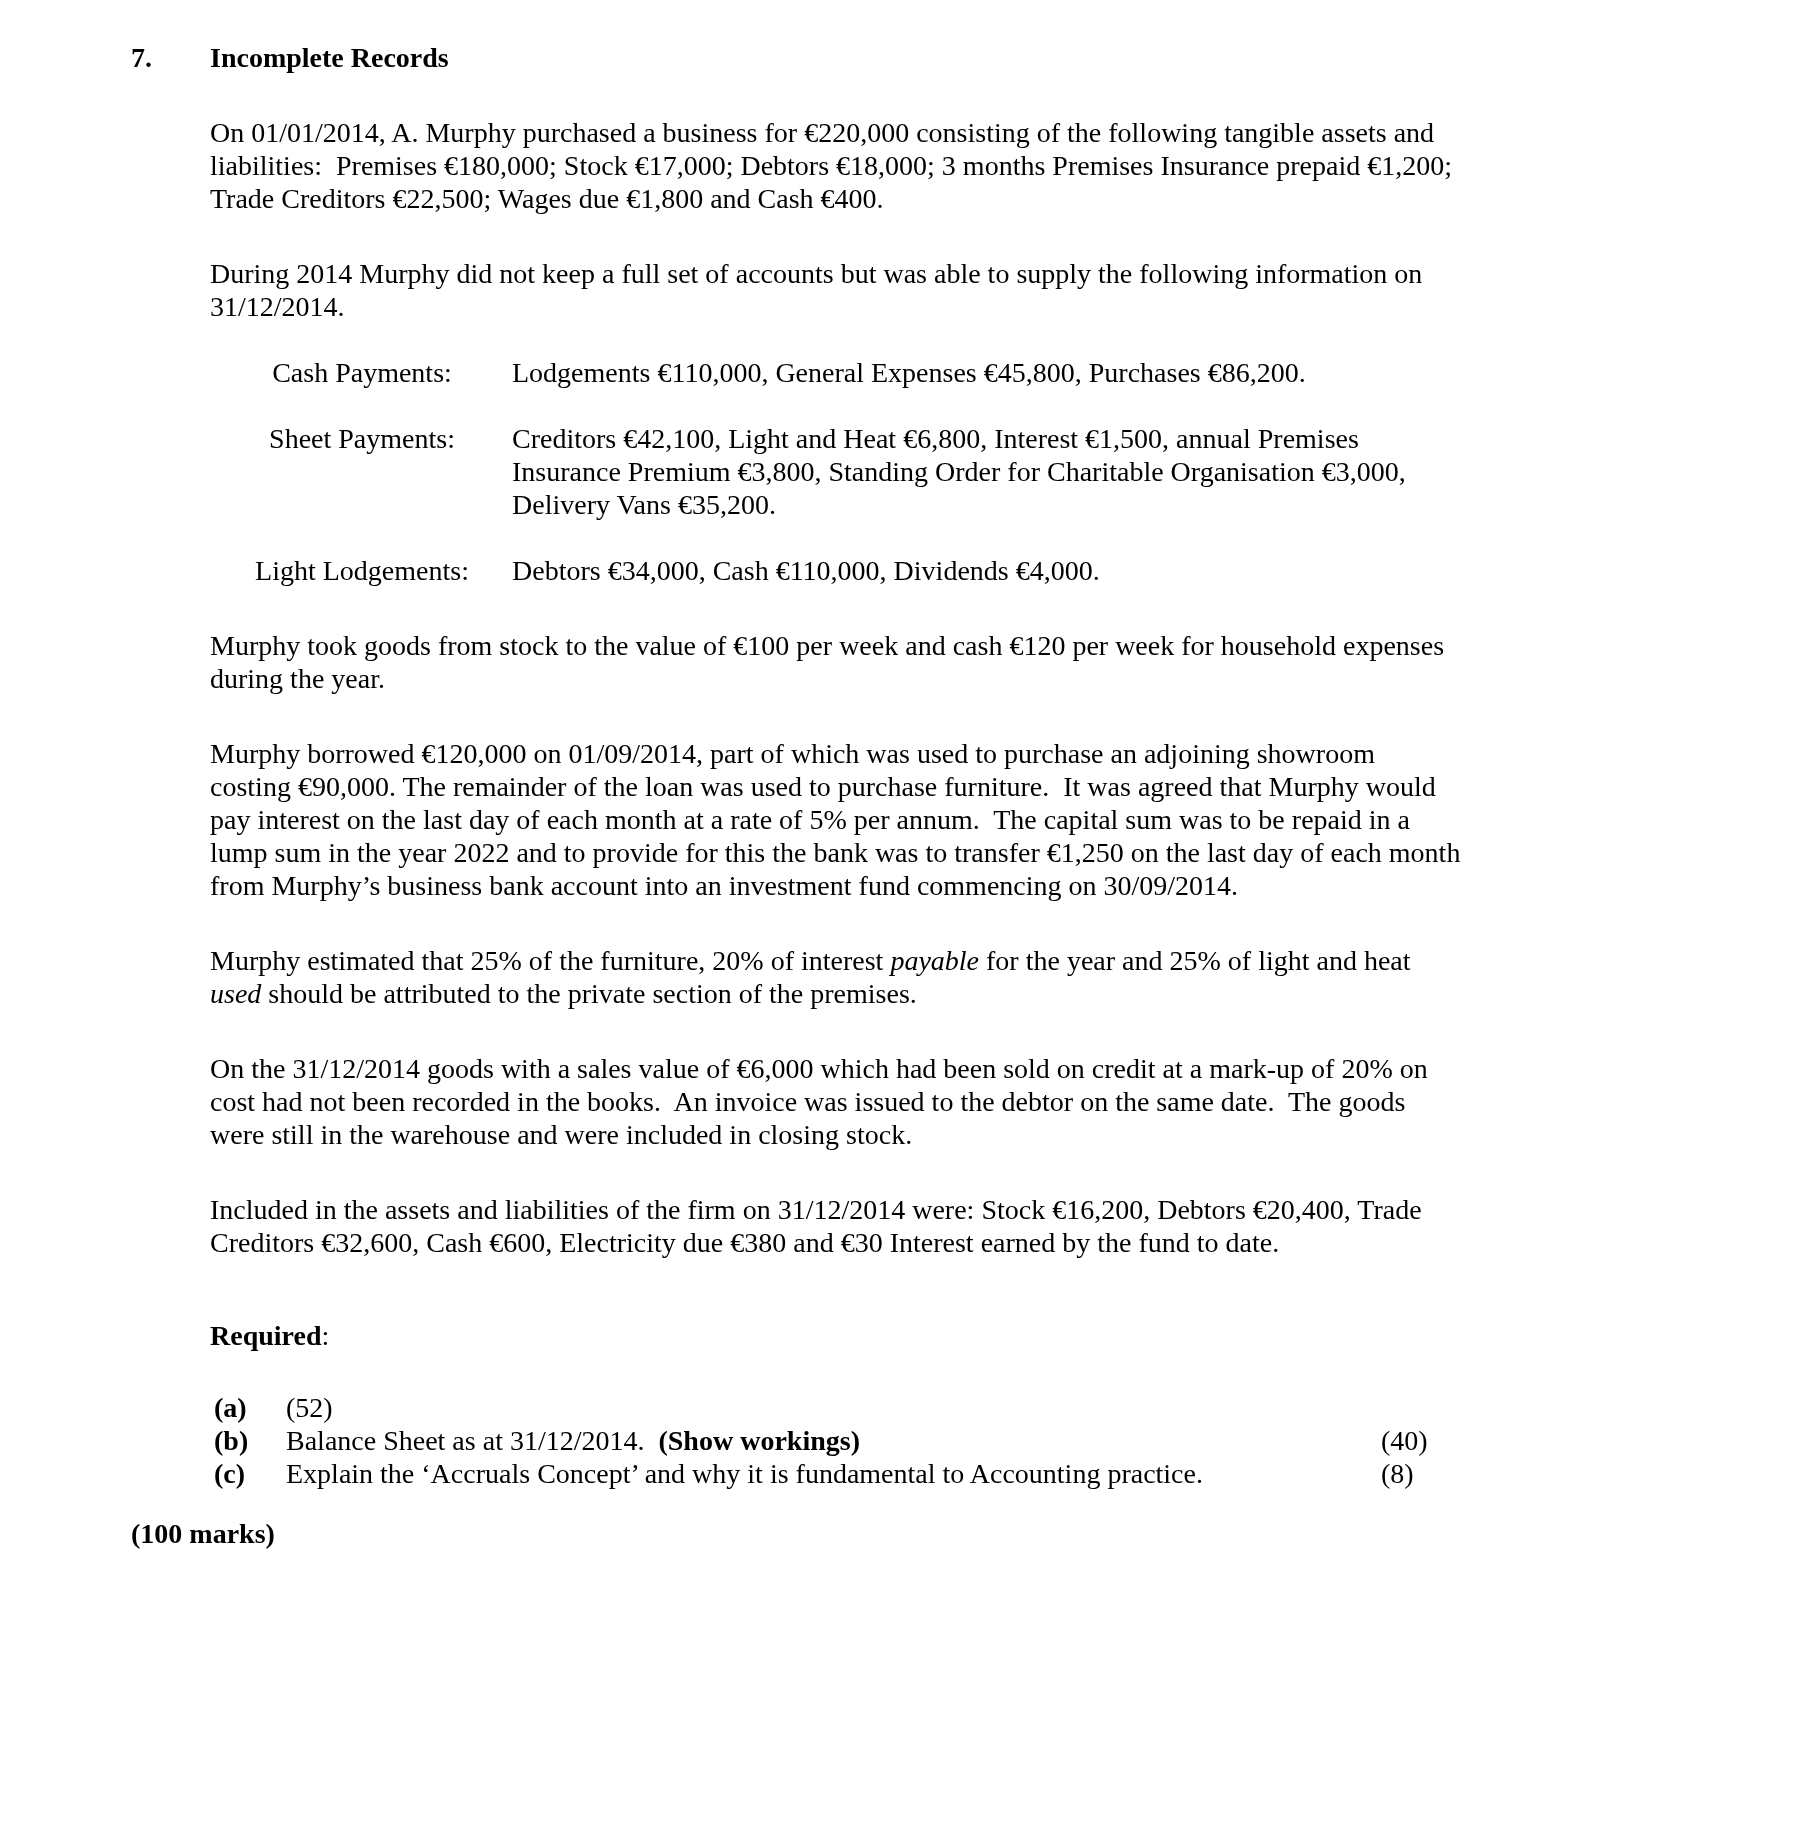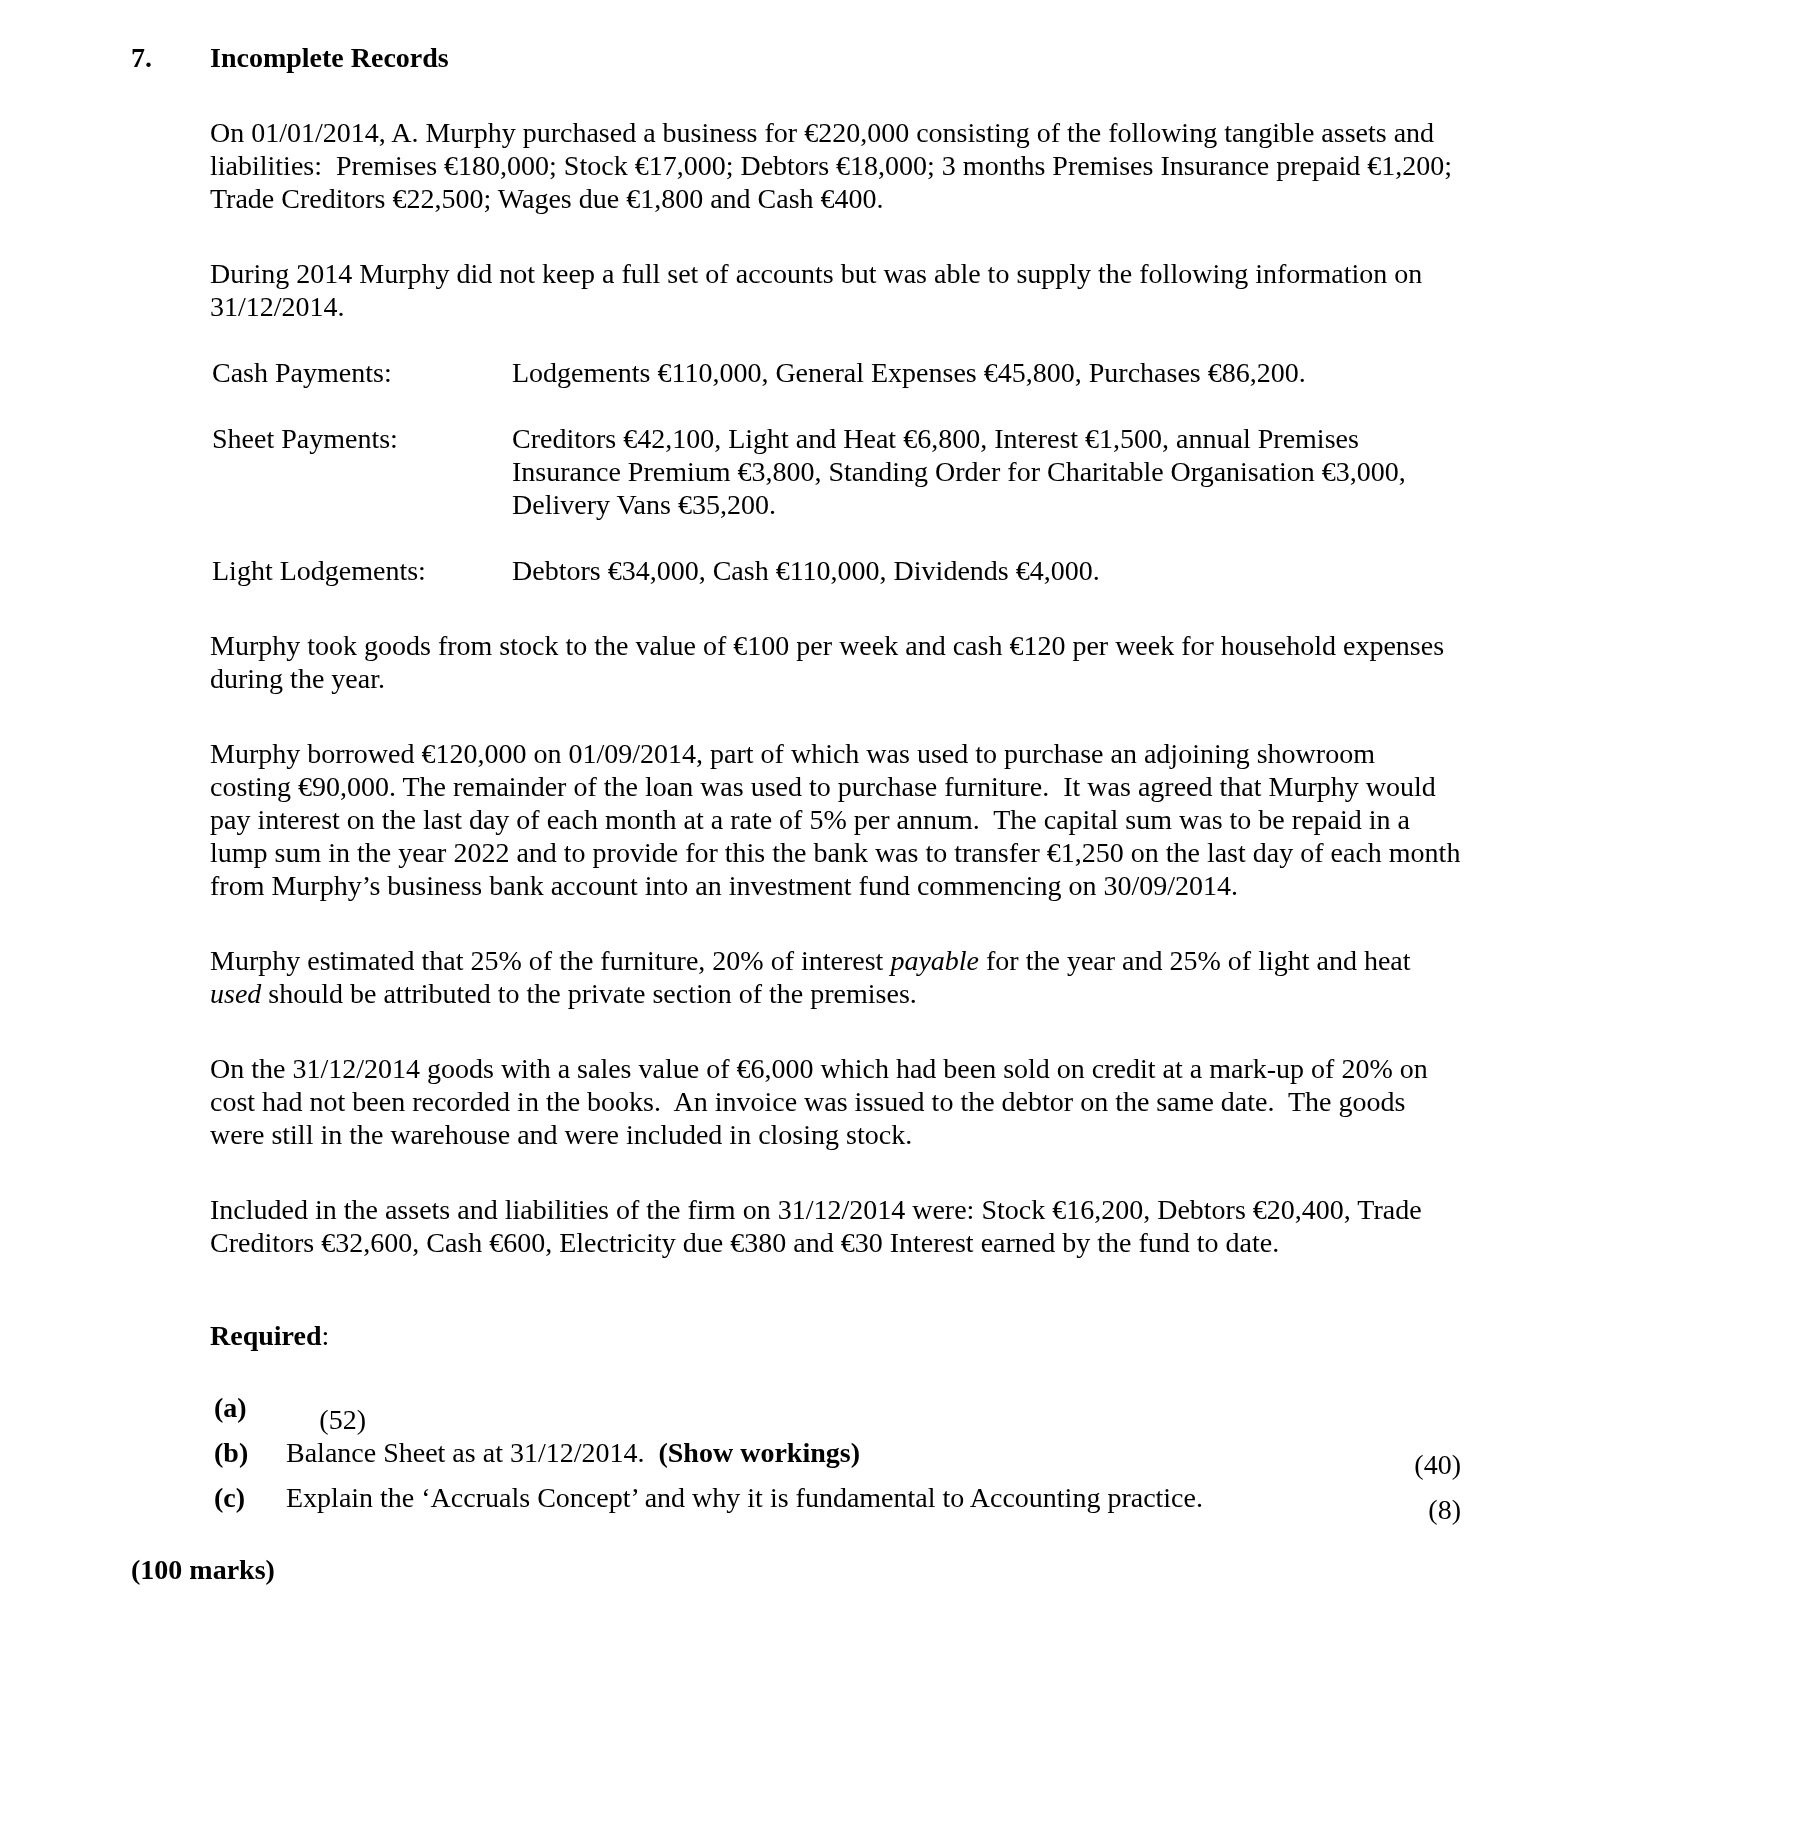--- a/index.html
+++ b/index.html
@@ -16,34 +16,34 @@
 
   .heading-row { display: flex; font-weight: bold; }
   .qnum { flex: 0 0 79px; }
 
   .para {
     margin: 42px 0 0 79px;
     white-space: pre-wrap;
   }
 
   .pay-row { display: flex; margin: 33px 0 0 81px; }
-  .pay-label { flex: 0 0 300px; }
+  .pay-label { flex: 0 0 300px; text-align: center; }
   .pay-text { flex: 1; white-space: pre-wrap; }
 
   em { font-style: italic; }
   strong { font-weight: bold; }
 
   .required-heading { margin: 60px 0 0 79px; }
   .required-heading .req-word { font-weight: bold; }
 
   .req-items { margin: 39px 0 0 83px; }
   .req-item { display: flex; }
   .req-letter { flex: 0 0 72px; font-weight: bold; }
   .req-text { flex: 1; white-space: pre-wrap; }
-  .req-marks { flex: 0 0 80px; text-align: right; margin-top: 12px; }
+  .req-marks { flex: 0 0 80px; text-align: left; }
 
   .total-marks {
     margin-top: 27px;
     text-align: left;
     font-weight: bold;
   }
 </style>
 </head>
 <body>
 

